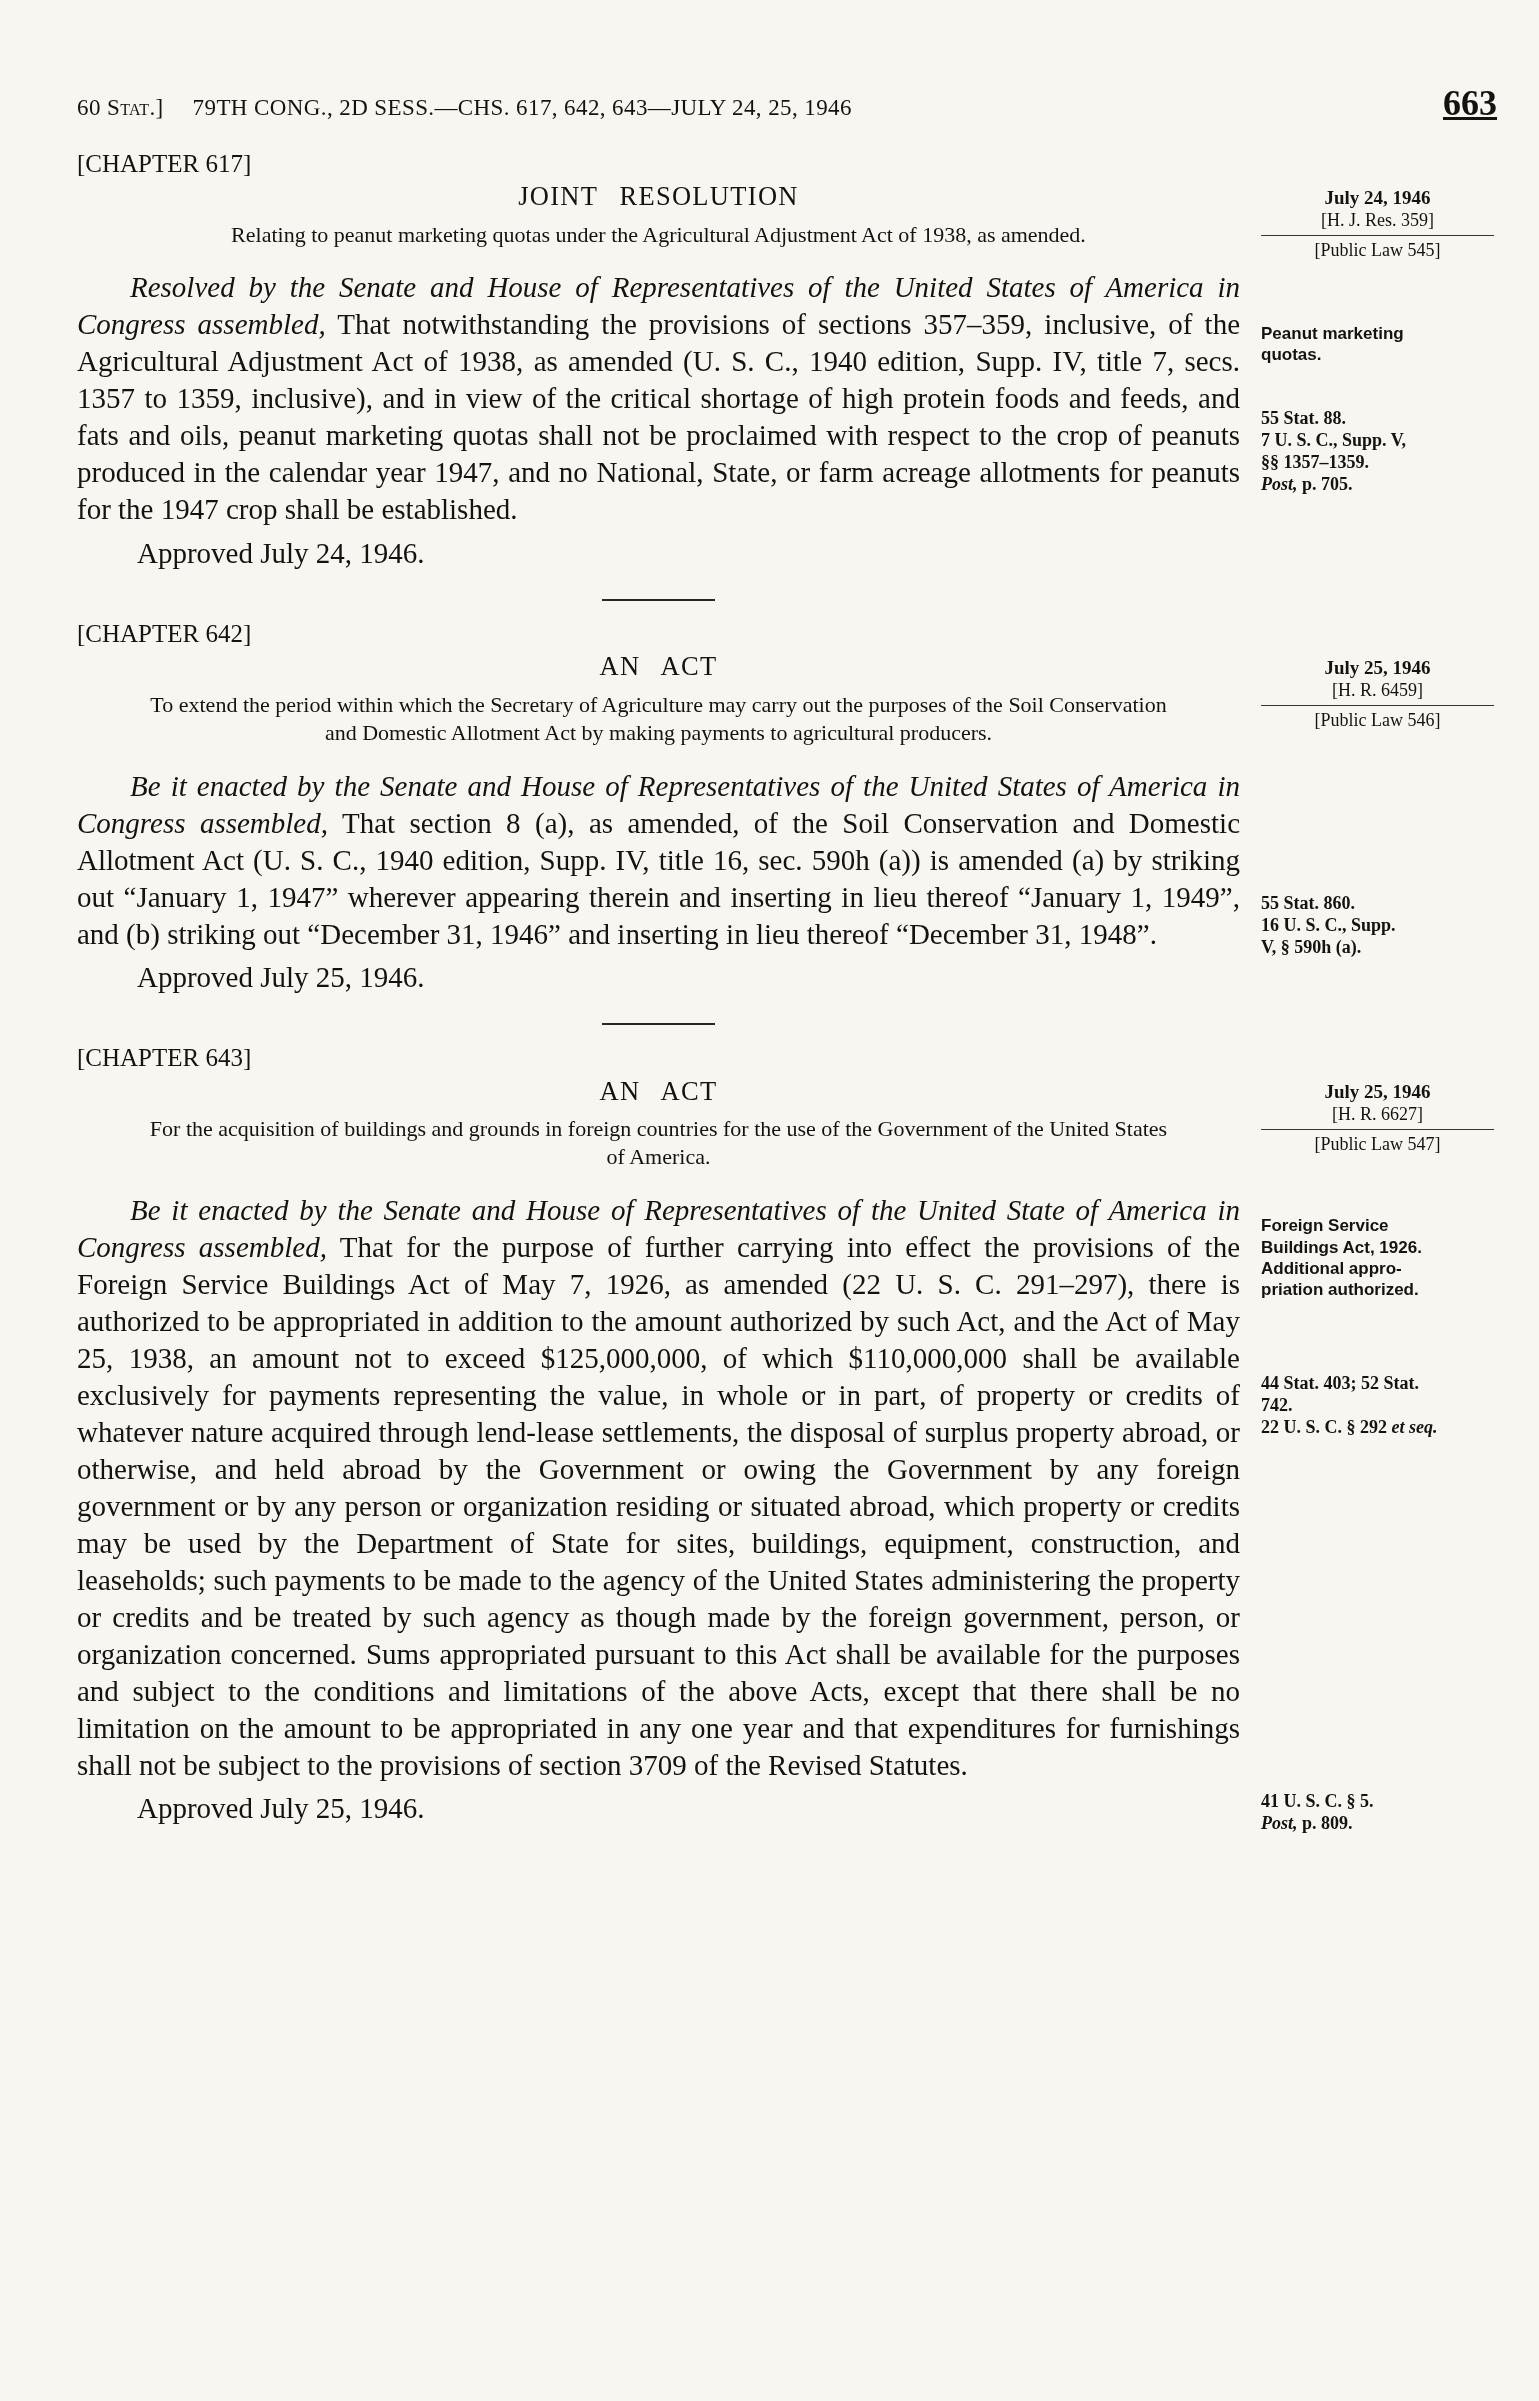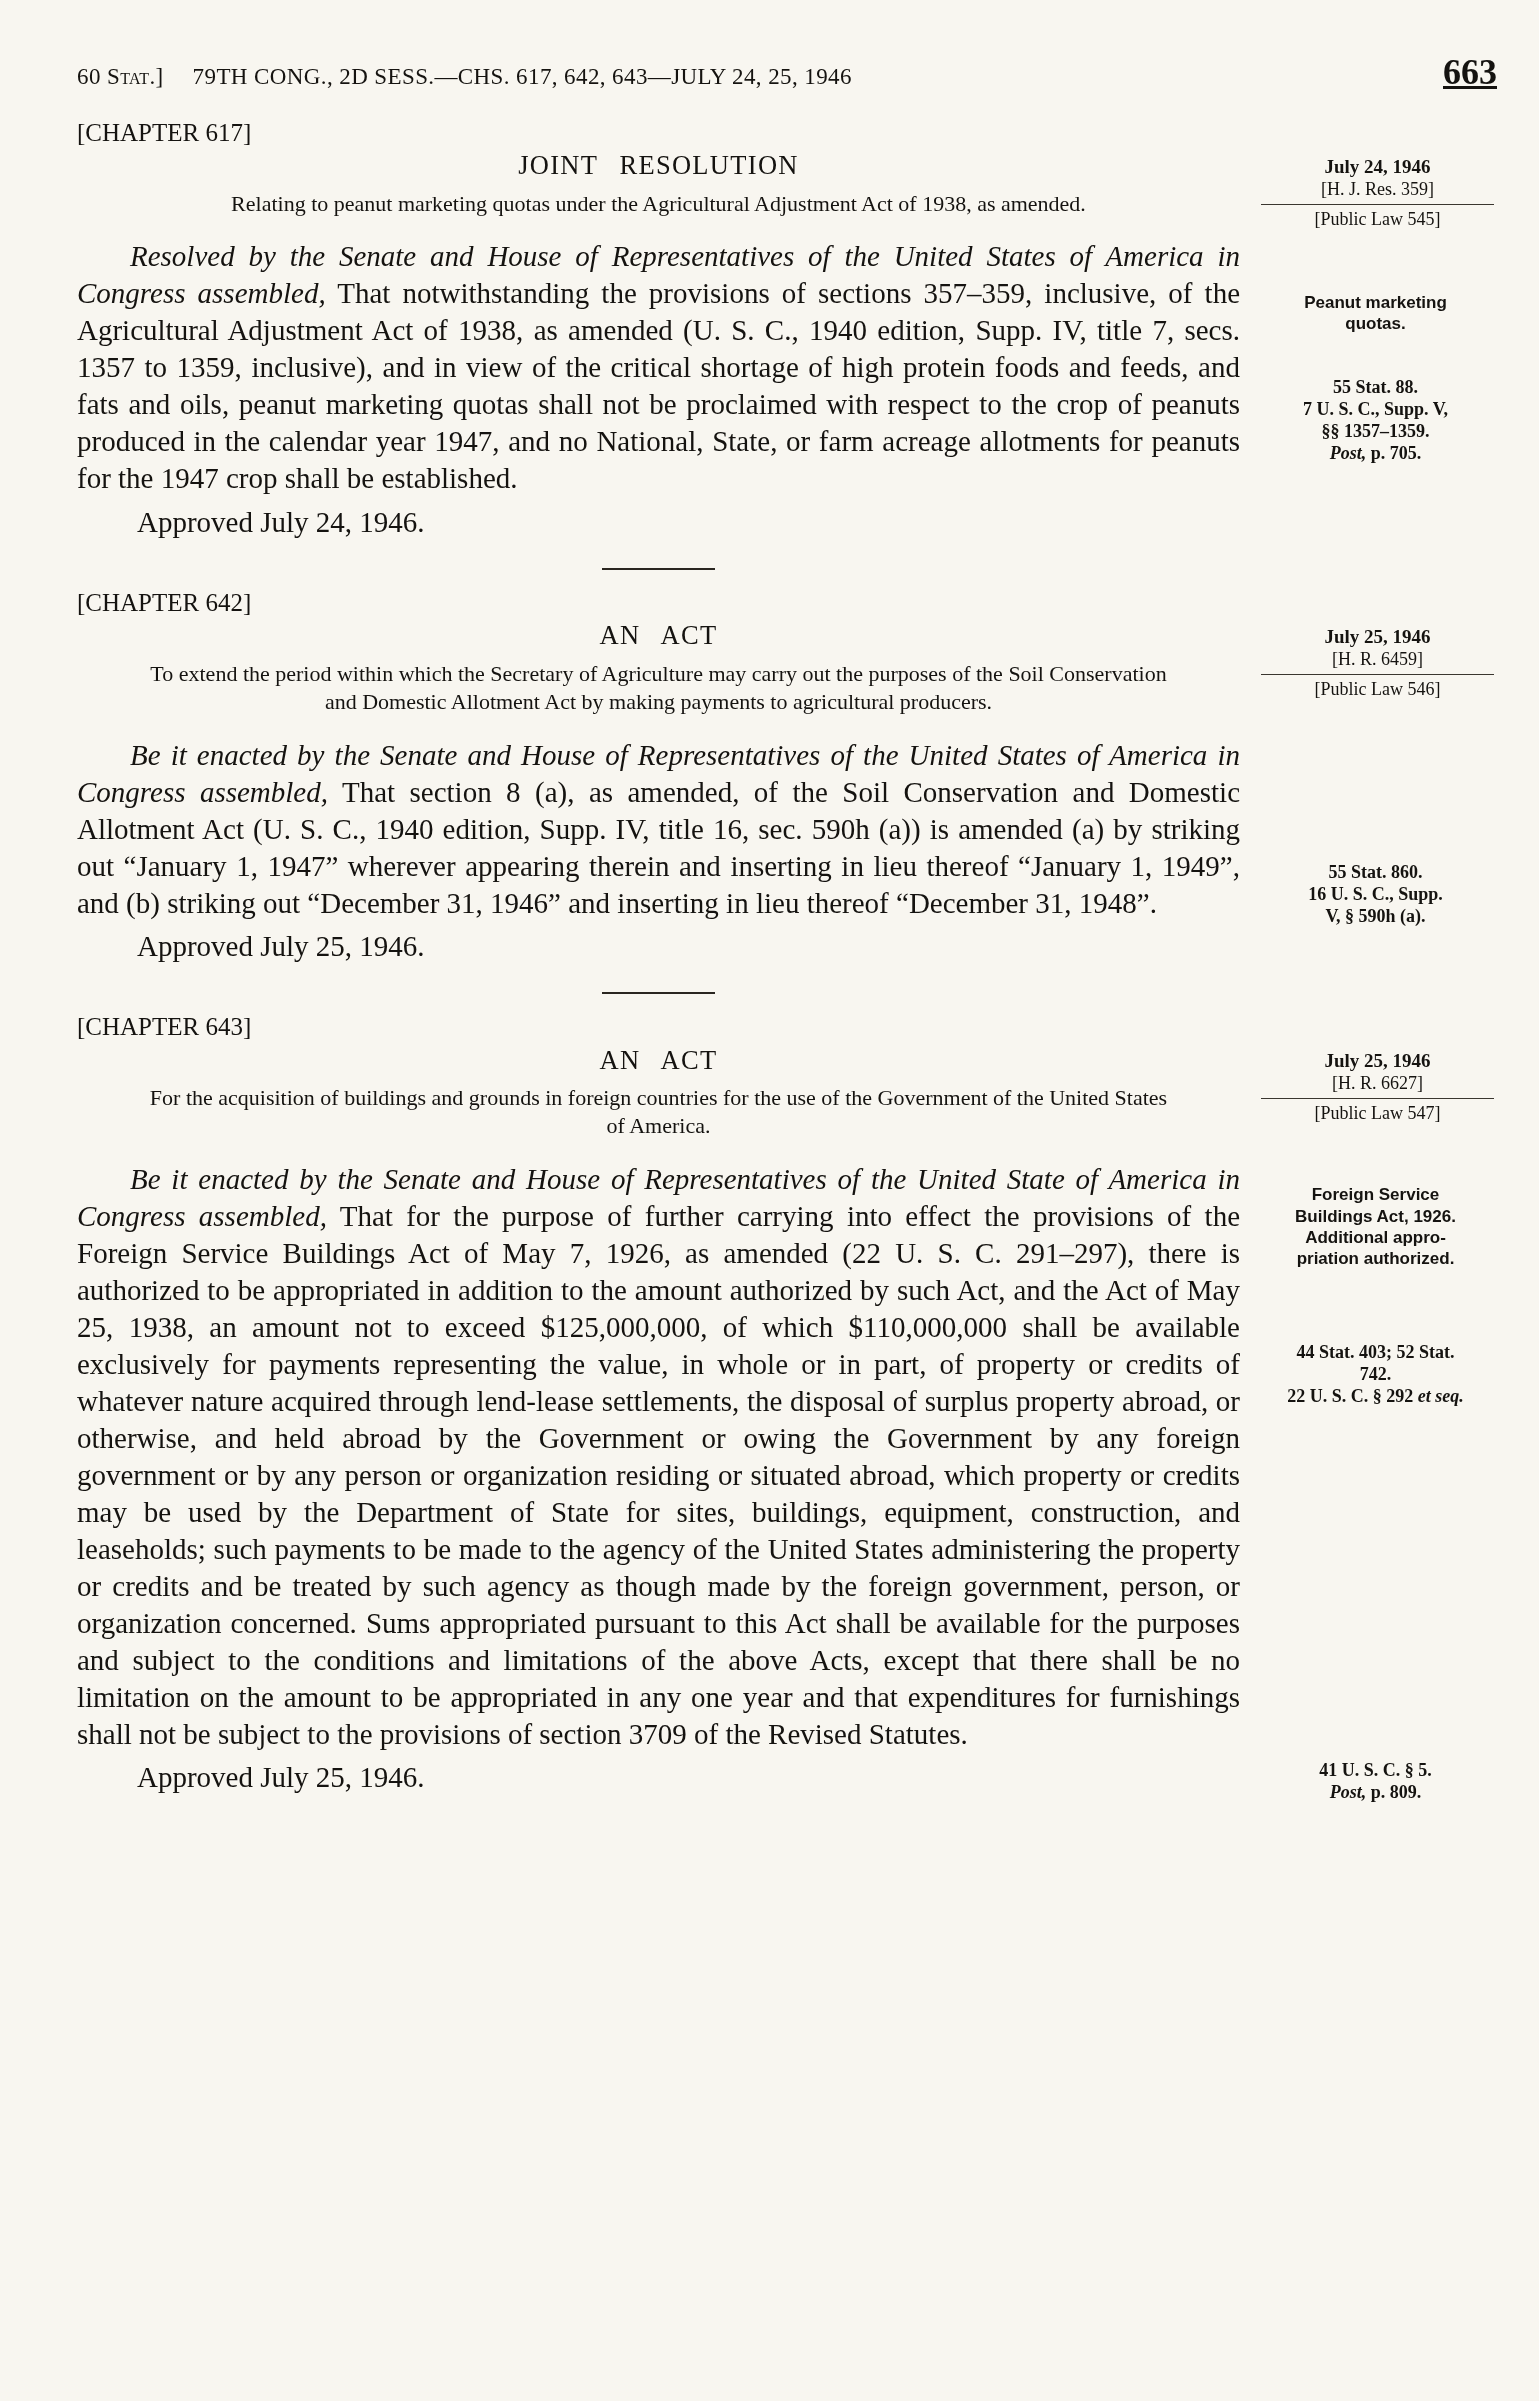--- a/index.html
+++ b/index.html
@@ -7,21 +7,21 @@
   body { background: #cfcfc9; }
 
   .page {
     position: relative;
     width: 1539px;
     height: 2401px;
     margin: 0 auto;
     background: #f8f6f0;
     color: #151310;
     font-family: "Liberation Serif", "DejaVu Serif", serif;
-    padding: 54px 43px 0 77px;
+    padding: 85px 43px 0 77px;
     overflow: hidden;
   }
 
   
   .header {
     width: 1420px;
     display: flex;
     justify-content: space-between;
     align-items: baseline;
     margin-bottom: 29px;
@@ -84,21 +84,21 @@
     font-size: 18px;
     line-height: 23px;
   }
   .m-date { font-size: 19px; font-weight: bold; }
   .m-bill { border-bottom: 1.7px solid #3a362f; padding-bottom: 2.6px; margin-bottom: 3.4px; }
 
   .side-note {
     position: absolute;
     left: 1184px;
     width: 229px;
-    text-align: center;
+    text-align: left;
   }
   .side-note.topic {
     font-family: "Liberation Sans", sans-serif;
     font-weight: bold;
     font-size: 17px;
     line-height: 21.4px;
   }
   .side-note.cite {
     font-family: "Liberation Serif", serif;
     font-weight: bold;

